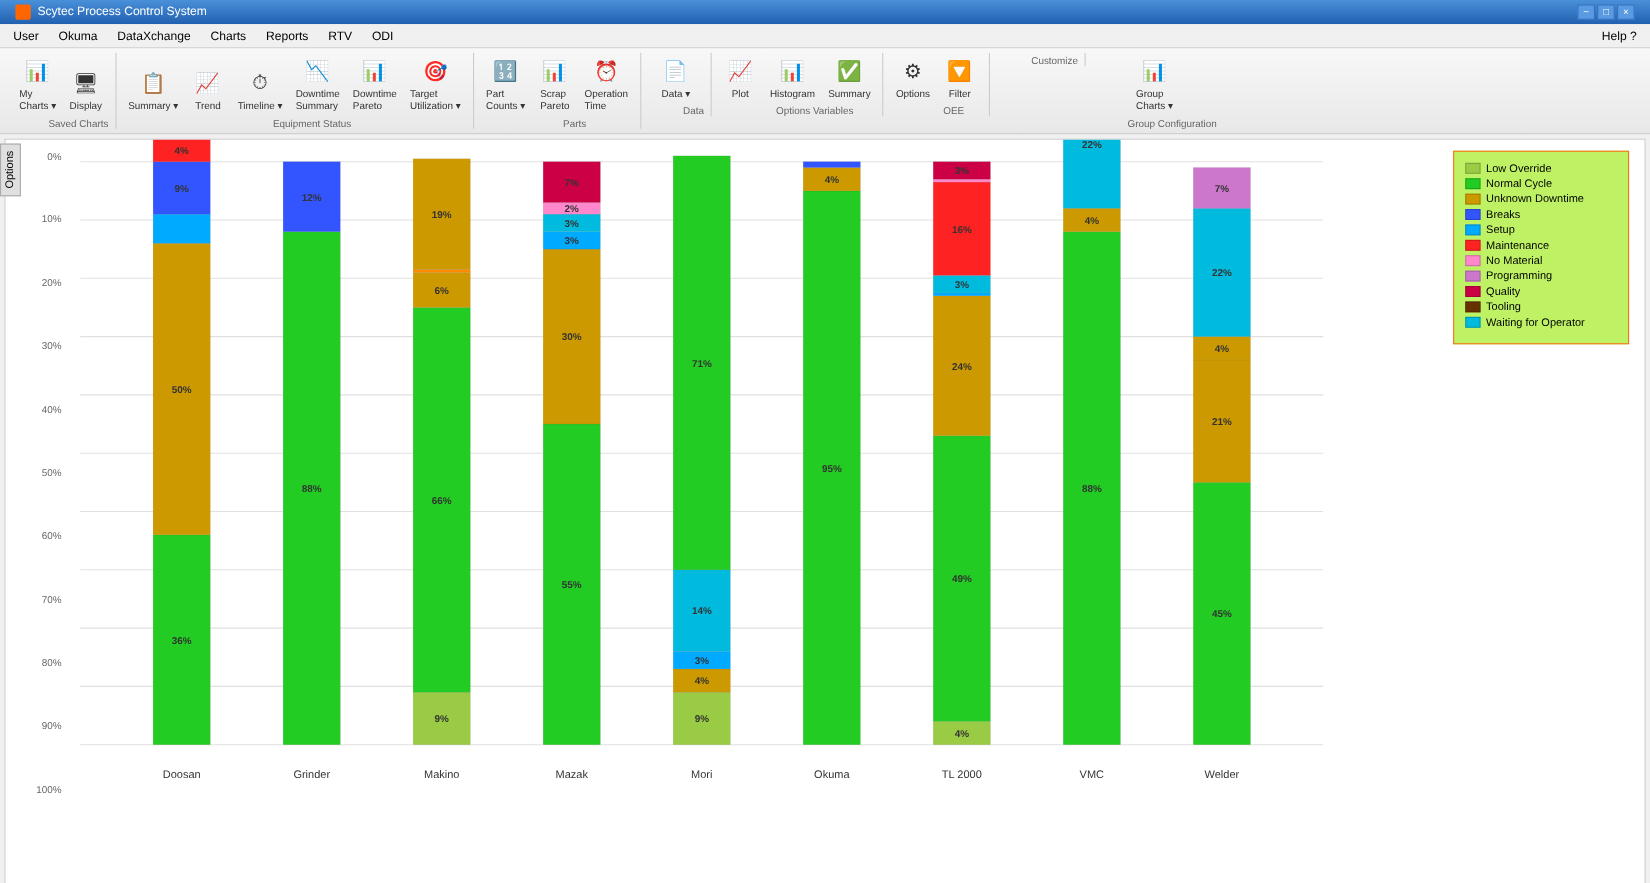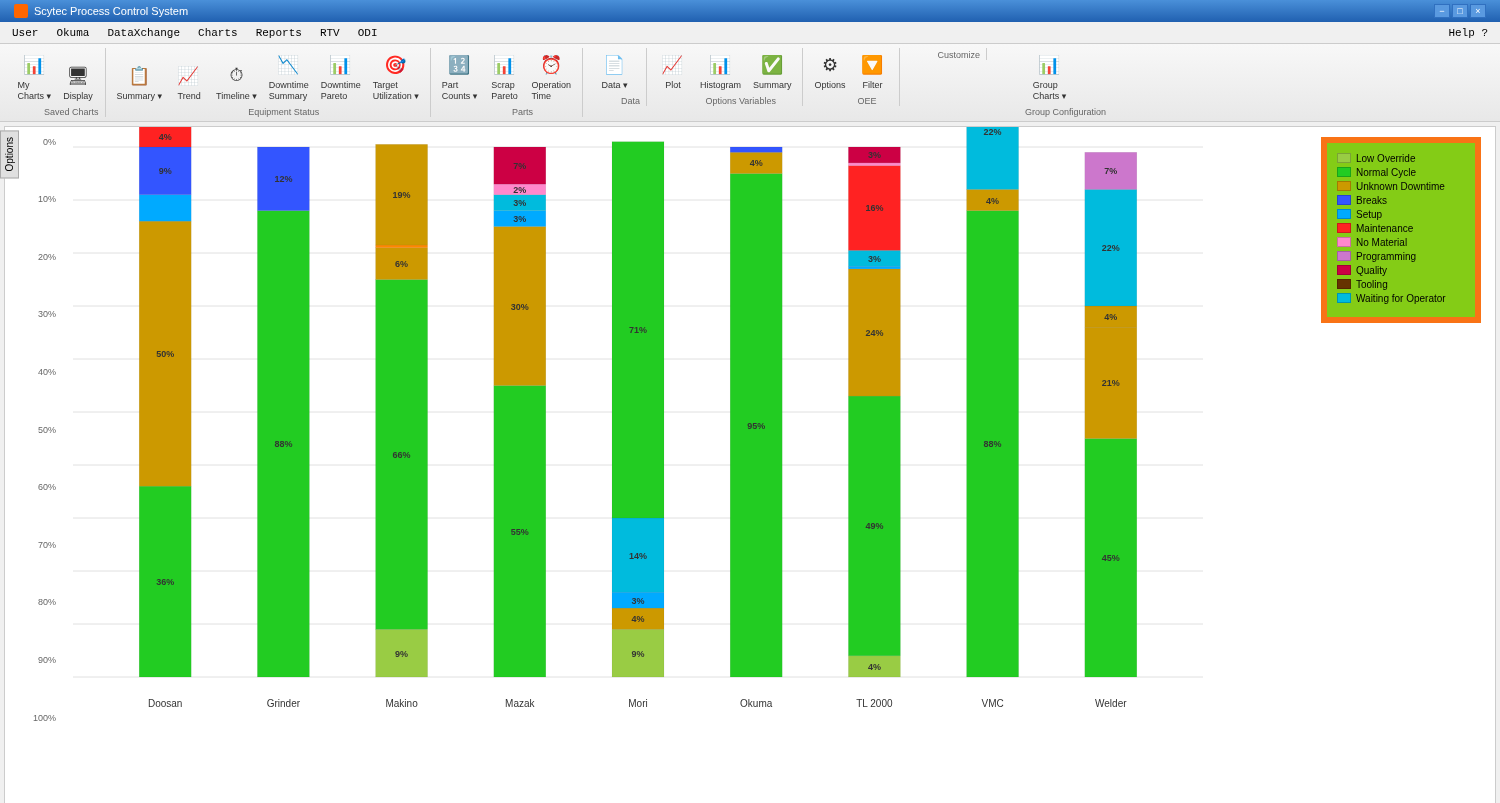--- a/index.html
+++ b/index.html
@@ -25,21 +25,20 @@
     
     
     .menu-bar {
       background: #f0f0f0;
       border-bottom: 1px solid #ccc;
       height: 22px;
       display: flex;
       align-items: center;
       padding: 8px 4px;
       gap: 2px;
-      font-family: Liberation Mono, monospace;
     }
     .menu-item {
       padding: 2px 8px;
       font-size: 11px;
       cursor: pointer;
       border-radius: 2px;
     }
     
     
     .toolbar {
@@ -165,22 +164,22 @@
       flex: 1;
       position: relative;
       display: flex;
       flex-direction: column;
     }
     
     
     .legend {
       width: 160px;
       padding: 10px;
-      border: 6px solid #f97316;
-      background: #84cc16;
+      border: 1px solid #f97316;
+      background: #bef264;
       margin-left: 10px;
       align-self: flex-start;
       margin-top: 0;
     }
     .legend-item {
       display: flex;
       align-items: center;
       gap: 5px;
       margin-bottom: 3px;
       font-size: 10px;

